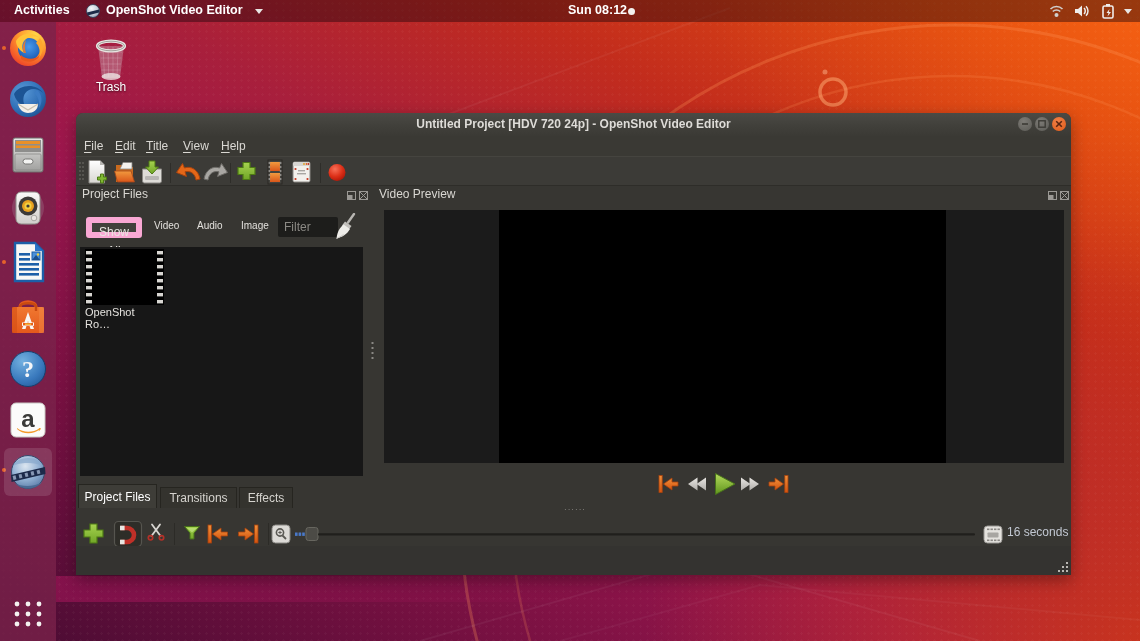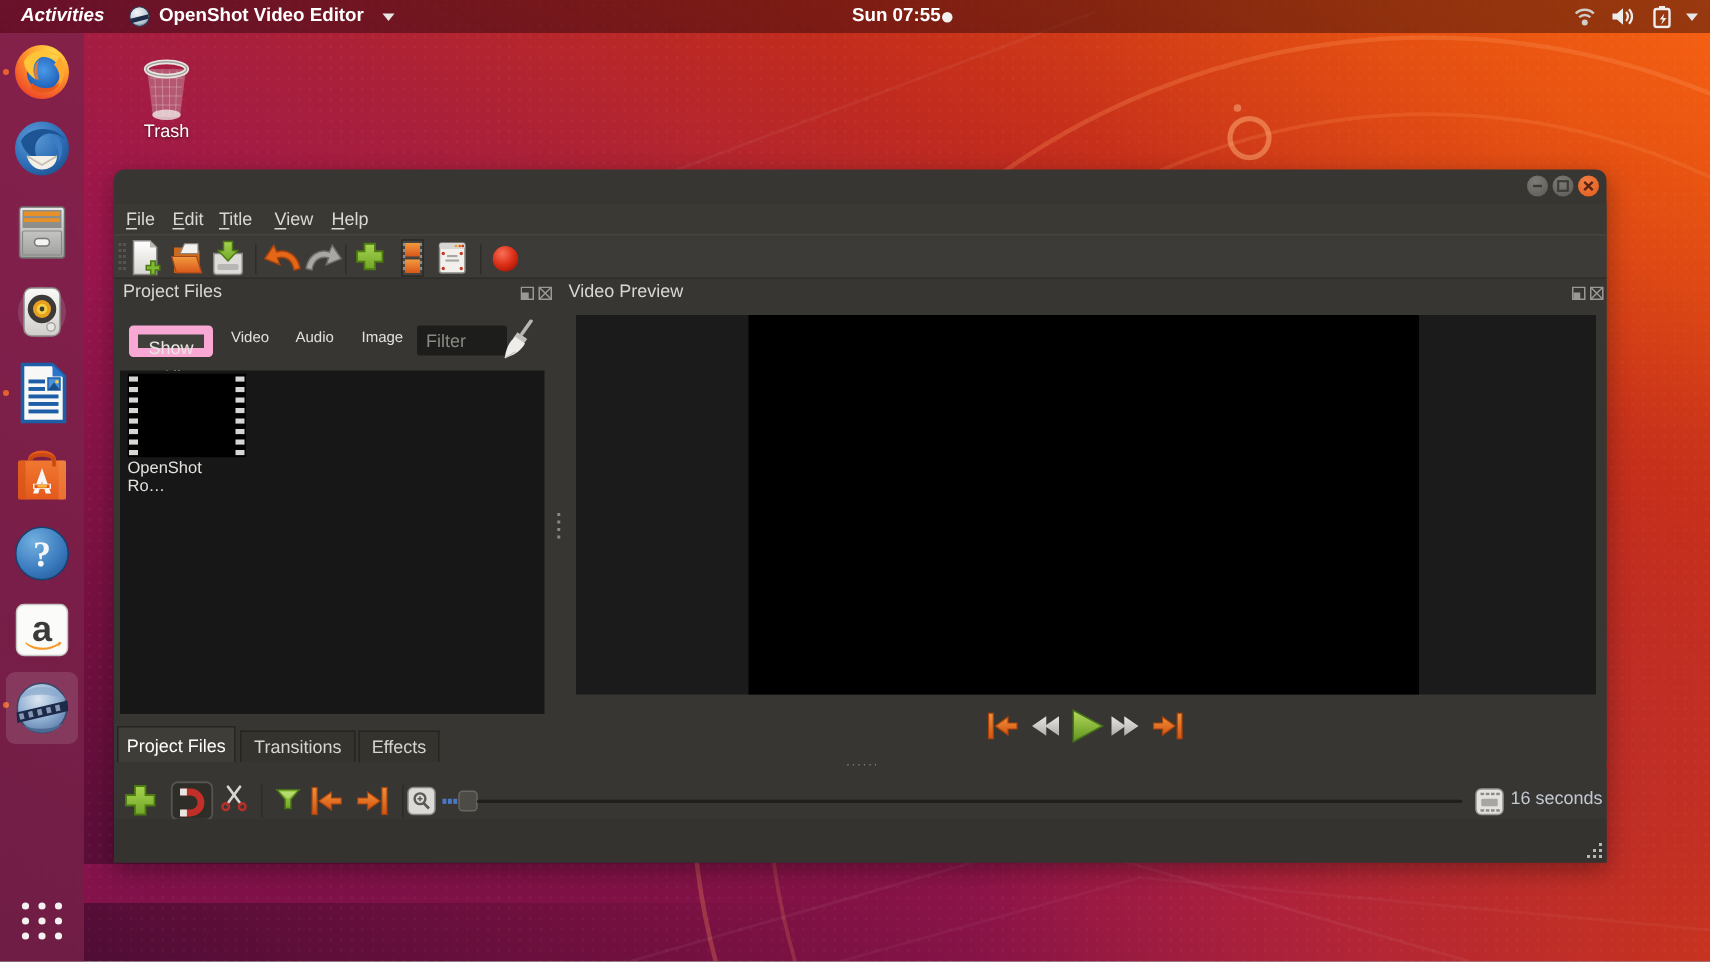--- a/index.html
+++ b/index.html
@@ -13,21 +13,21 @@
       radial-gradient(820px 540px at 106% -6%, rgba(255,110,22,0.50), rgba(255,110,22,0) 62%),
       radial-gradient(720px 600px at 102% 102%, rgba(205,55,25,0.9), rgba(205,55,25,0) 72%),
       linear-gradient(to top right, #4a0c33 0%, #731040 20%, #9c164e 40%, #a81f3c 55%, #c22c1d 72%, #e04a10 90%, #ee5710 100%);
   }
   #band { left:56px; top:576px; width:620px; height:26px;
     background:linear-gradient(to right, rgba(186,24,100,0.45), rgba(186,24,100,0) 85%); }
 
   
   #topbar { left:0; top:0; width:1140px; height:22px; background:rgba(24,3,10,0.42);
     color:#fff; font-size:12.5px; font-weight:bold; }
-  #topbar .act { left:14px; top:3px;font-style:italic; }
+  #topbar .act { left:14px; top:3px; }
   #topbar .appname { left:106px; top:3px; }
   #topbar .clock { left:568px; top:3px; }
   .tri-dn { width:0; height:0; border-left:4px solid transparent; border-right:4px solid transparent; border-top:5px solid #e8e6e4; }
 
   
   #dock { left:0; top:22px; width:56px; height:619px; background:rgba(122,34,74,0.78); }
   .dicon { position:absolute; left:9px; width:38px; height:38px; }
   .rundot { position:absolute; left:2px; width:4px; height:4px; border-radius:50%; background:#e4622c; }
 
   
@@ -102,21 +102,21 @@
           <stop offset="0.6" stop-color="#c2ccd8"></stop>
           <stop offset="1" stop-color="#7e94ac"></stop>
         </radialGradient>
       </defs>
     <circle cx="7" cy="7" r="6.5" fill="url(#osmini)" stroke="#2a3a50" stroke-width="0.8"></circle>
     <path d="M1 8.5 L13 5.5 L13 8.5 L1.5 11.5 Z" fill="#1d2c48"></path>
     <path d="M2.5 11.5 C6 13.5 10 13 12 10.5 C10 12.8 6 13.4 2.5 11.5 Z" fill="#3c567c"></path>
   </svg>
   <span class="abs appname">OpenShot Video Editor</span>
   <div class="abs tri-dn" style="left:255px;top:9px"></div>
-  <span class="abs clock">Sun 07:55</span>
+  <span class="abs clock">Sun 08:12</span>
   <div class="abs" style="left:628px;top:8px;width:7px;height:7px;border-radius:50%;background:#f2f0ee"></div>
 
   <svg class="abs" style="left:1049px;top:4px" width="15" height="14" viewBox="0 0 15 14">
     <path d="M1.5 5 A 8.5 8.5 0 0 1 13.5 5" fill="none" stroke="#d0cecb" stroke-width="1.6"></path>
     <path d="M3.8 7.5 A 5.2 5.2 0 0 1 11.2 7.5" fill="none" stroke="#d0cecb" stroke-width="1.6"></path>
     <circle cx="7.5" cy="11" r="2" fill="#d0cecb"></circle>
   </svg>
 
   <svg class="abs" style="left:1074px;top:4px" width="16" height="14" viewBox="0 0 16 14">
     <path d="M1 5 L4 5 L8 1.5 L8 12.5 L4 9 L1 9 Z" fill="#efedeb"></path>
@@ -302,20 +302,21 @@
         <circle cx="15" cy="14" r="2.4"></circle>
         <circle cx="26" cy="14" r="2.4"></circle>
       <circle cx="4" cy="24" r="2.4"></circle>
         <circle cx="15" cy="24" r="2.4"></circle>
         <circle cx="26" cy="24" r="2.4"></circle>
     </g>
   </svg>
 </div>
 
 <div id="win" class="abs">
+  <div id="titlebar" class="abs">Untitled Project [HDV 720 24p] - OpenShot Video Editor</div>
   <div id="menubar" class="abs">
     <span style="left:8px"><u>F</u>ile</span>
     <span style="left:39px"><u>E</u>dit</span>
     <span style="left:70px"><u>T</u>itle</span>
     <span style="left:107px"><u>V</u>iew</span>
     <span style="left:145px"><u>H</u>elp</span>
   </div>
   <div id="toolbar" class="abs">
   <svg width="995" height="30" viewBox="0 0 995 30">
     <defs>

